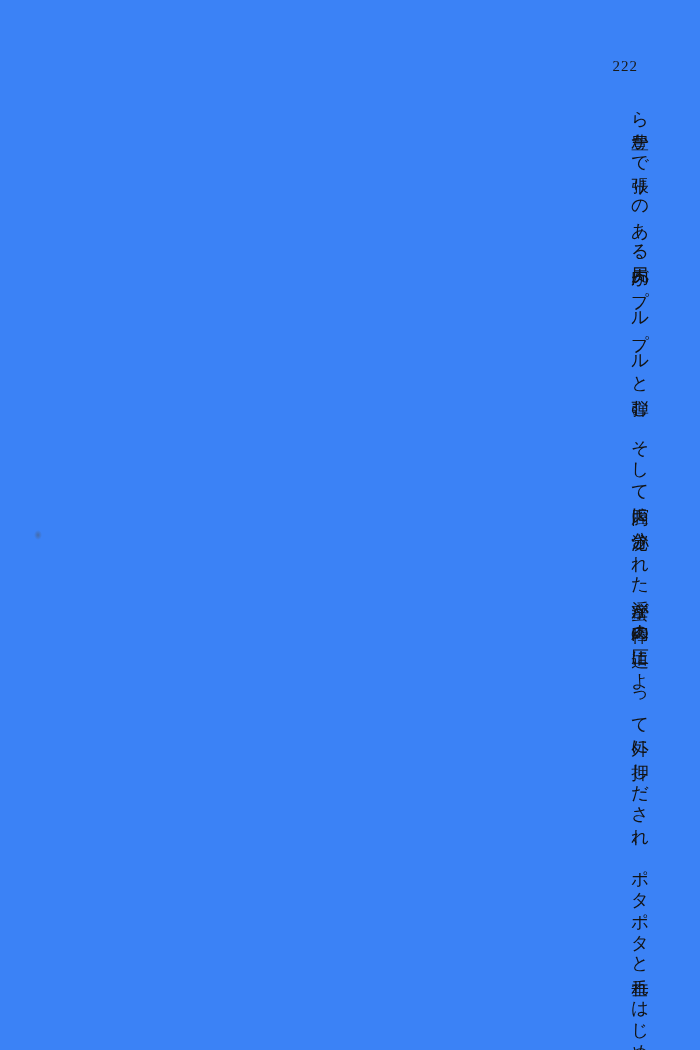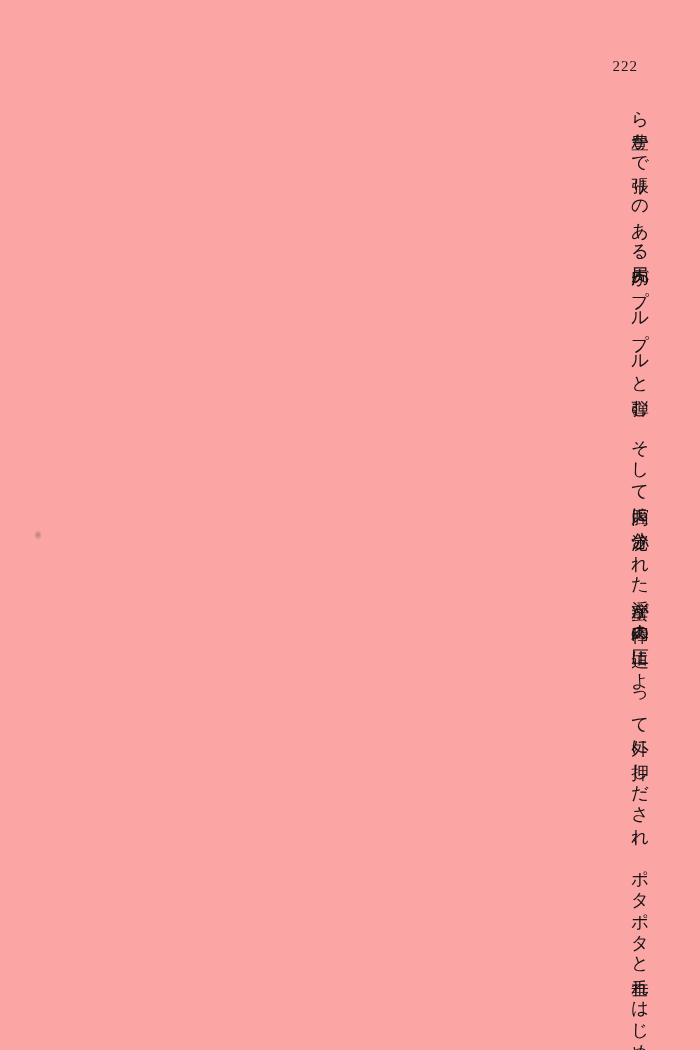--- a/index.html
+++ b/index.html
@@ -11,21 +11,21 @@
     width: 700px;
     height: 1050px;
     overflow: hidden;
     font-family: "Liberation Serif", "DejaVu Serif", serif;
     color: #111111;
   }
   #page {
     position: relative;
     width: 700px;
     height: 1050px;
-    background: #fca5a5;
+    background: #3b82f6;
     text-align: right;
   }
   #page-number {
     position: absolute;
     top: 58px;
     right: 62px;
     font-size: 15px;
     letter-spacing: 1px;
     color: #1a1a1a;
     font-family: "Liberation Serif", "DejaVu Serif", serif;

